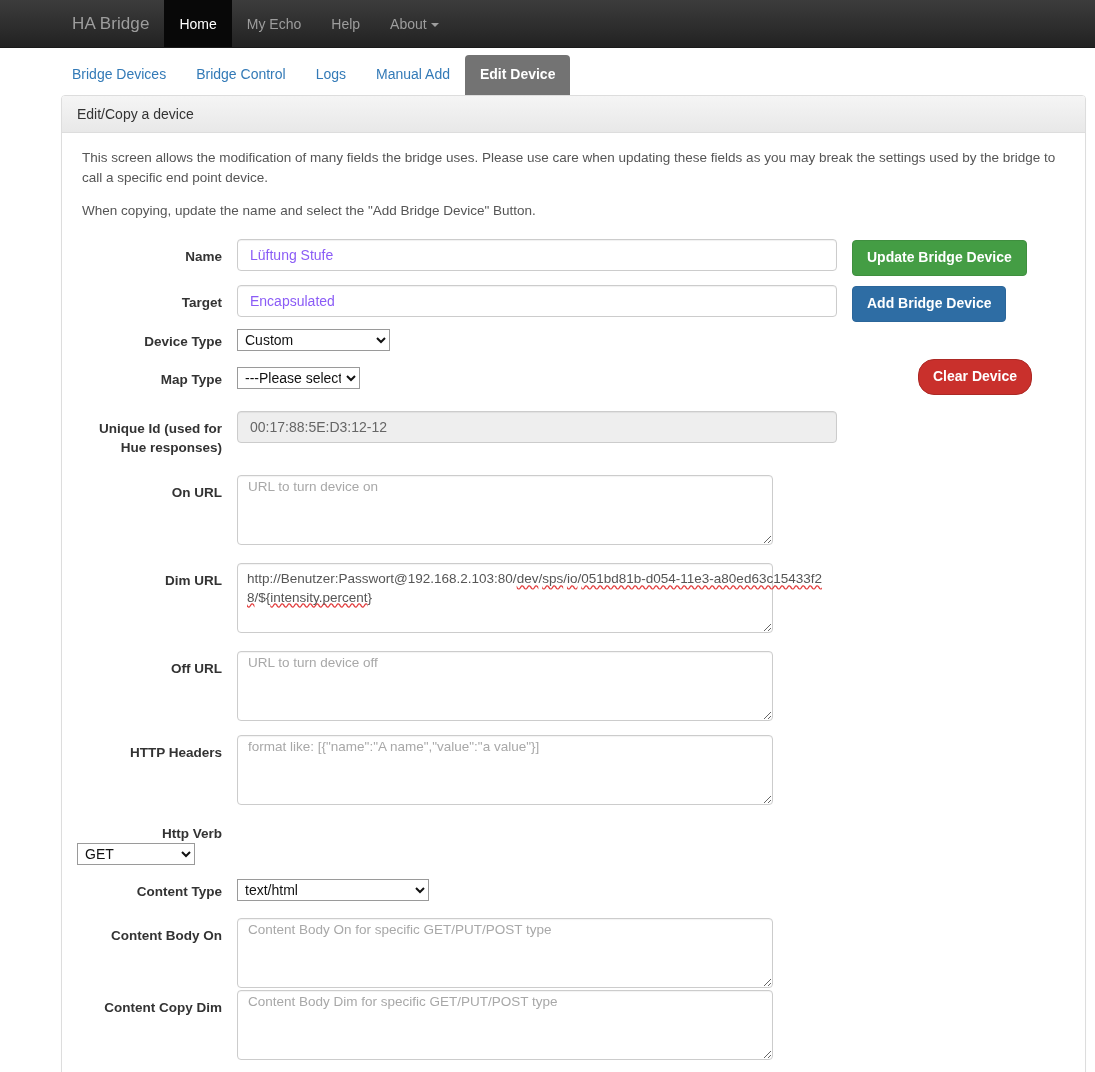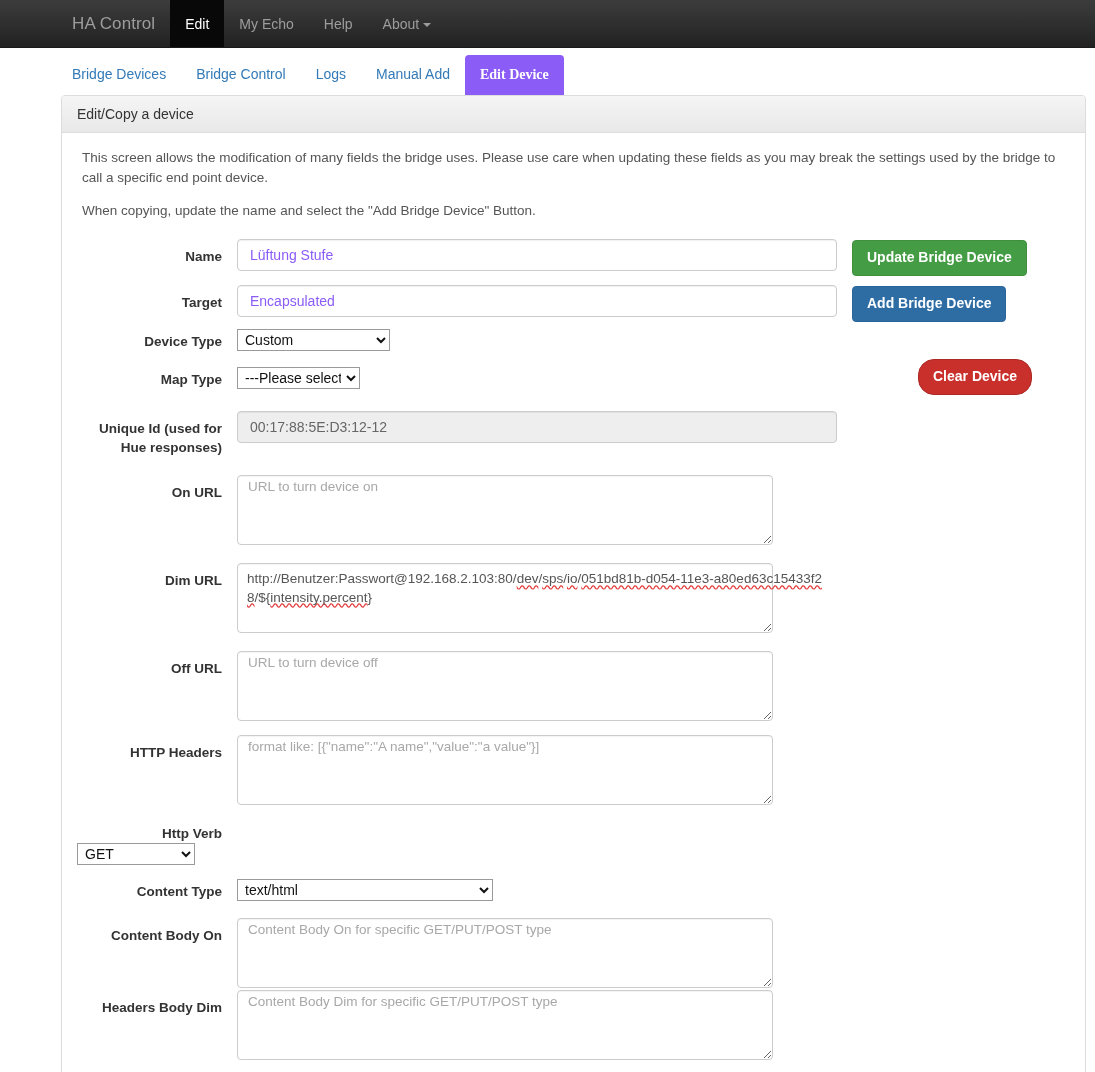--- a/index.html
+++ b/index.html
@@ -73,24 +73,23 @@
   .tab {
     font-size: 14px;
     color: #337ab7;
     padding: 10px 15px;
     cursor: pointer;
     line-height: 1.42;
     white-space: nowrap;
     border-radius: 4px 4px 0 0;
   }
   .tab.active {
-    background: #8b5cf6;
+    background: #737373;
     color: #ffffff;
     font-weight: bold;
-    font-family: Liberation Serif, serif;
   }
 
   
   .panel {
     margin: 0 9px 0 61px;
     border: 1px solid #dddddd;
     border-radius: 4px;
     background: #ffffff;
     box-shadow: 0 1px 1px rgba(0,0,0,.05);
   }
@@ -182,21 +181,21 @@
     height: 22px;
     padding: 1px 2px 1px 3px;
     border: 1px solid #9a9a9a;
     background: #ffffff;
     border-radius: 0;
     outline: none;
   }
   select.w-devtype  { width: 153px; }
   select.w-maptype  { width: 123px; }
   select.w-verb     { width: 118px; }
-  select.w-ctype    { width: 256px; }
+  select.w-ctype    { width: 192px; }
 
   
   .btn-col {
     position: absolute;
     left: 775px;
     top: 0;
   }
   .btn {
     display: inline-block;
     font-family: "Liberation Sans", sans-serif;
@@ -239,22 +238,22 @@
   .squiggle {
     text-decoration: underline wavy #e23b3b;
     text-decoration-skip-ink: none;
   }
 </style>
 </head>
 <body>
 
 <div class="navbar">
   <div class="navbar-inner">
-    <span class="brand">HA Control</span>
-    <span class="nav-item active">Edit</span>
+    <span class="brand">HA Bridge</span>
+    <span class="nav-item active">Home</span>
     <span class="nav-item">My Echo</span>
     <span class="nav-item">Help</span>
     <span class="nav-item"><span>About</span><span class="caret"></span></span>
   </div>
 </div>
 
 <div class="tabs-wrap">
   <ul class="nav-tabs">
     <li class="tab">Bridge Devices</li>
     <li class="tab">Bridge Control</li>
@@ -367,20 +366,20 @@
     </div>
 
     <div class="form-row" style="margin-bottom:2px;">
       <div class="ctrl-label">Content Body On</div>
       <div class="ctrl-col">
         <textarea class="ff-area h-tall" placeholder="Content Body On for specific GET/PUT/POST type" style=""></textarea>
       </div>
     </div>
 
     <div class="form-row" style="margin-bottom:18px;">
-      <div class="ctrl-label">Headers Body Dim</div>
+      <div class="ctrl-label">Content Copy Dim</div>
       <div class="ctrl-col">
         <textarea class="ff-area h-tall" placeholder="Content Body Dim for specific GET/PUT/POST type" style=""></textarea>
       </div>
     </div>
 
   </div>
 </div>
 
 </body></html>

